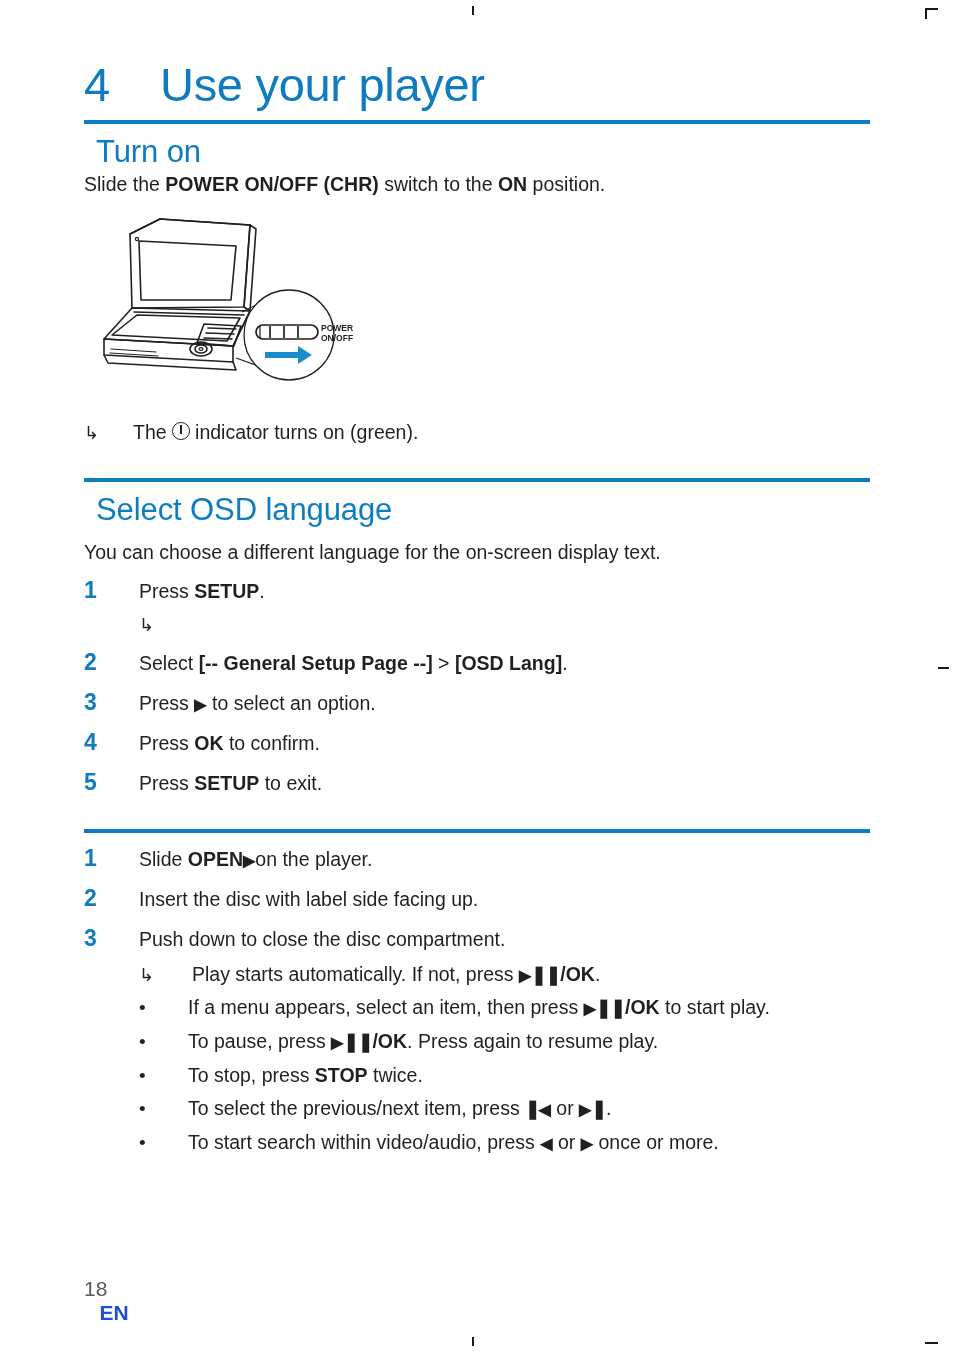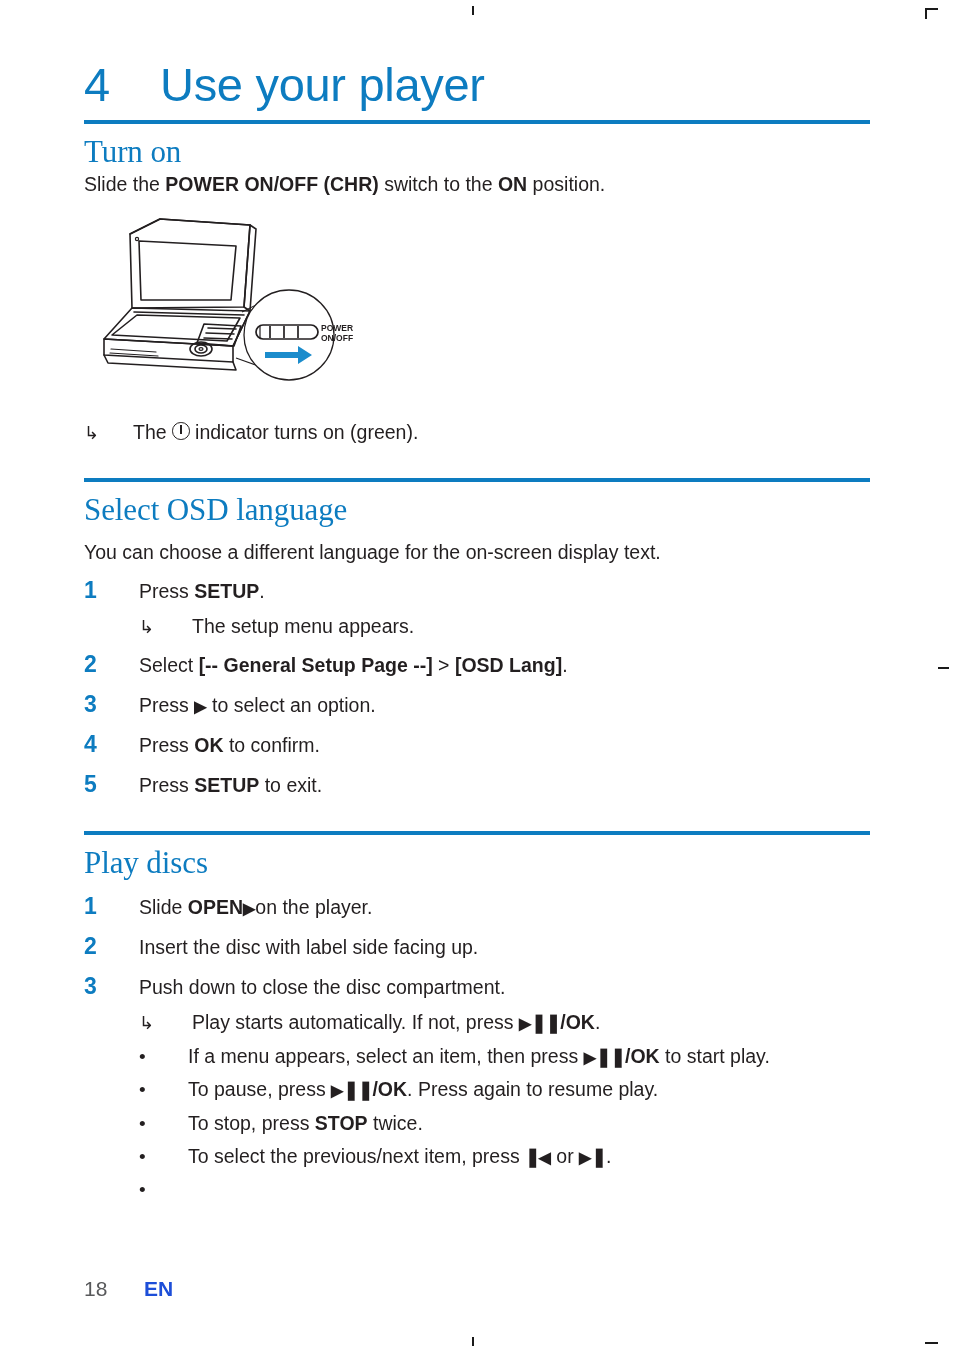--- a/index.html
+++ b/index.html
@@ -63,24 +63,23 @@
   }
   .rule.r1 { margin-top: 8px; }
   .rule.r2 { margin-top: 33px; }
   .rule.r3 { margin-top: 31px; }
 
   
   .section-h {
     color: #0d7cc0;
     font-size: 31px;
     font-weight: 400;
-    margin: 9px 0 0 0;
+    margin: 9px 0 0 12px;
     line-height: 1.2;
     letter-spacing: -0.1px;
-    font-family: Liberation Serif, serif;
   }
 
   
   .body-p {
     font-size: 19.5px;
     line-height: 1.35;
     margin: 1px 0 0 0;
     color: #231f20;
   }
   .body-p.tight { margin-top: 11px; }
@@ -187,20 +186,21 @@
   .illustration svg { display: block; }
 
   
   .footer {
     position: absolute;
     left: 84px;
     top: 1277px;
     display: flex;
     align-items: center;
     font-size: 21px;
+    flex-direction: column;
   }
   .footer-page { color: #58595b; width: 60px; }
   .footer-lang { font-weight: bold; color: #1d4ed8; }
 </style>
 </head>
 <body>
 
 <div class="crop crop-top-center"></div>
 <div class="crop crop-tr-h"></div>
 <div class="crop crop-tr-v"></div>
@@ -300,21 +300,20 @@
 
   <div class="steps">
 
     <div class="step first">
       <span class="step-num">1</span>
       <span class="step-text"><span>Press </span><b>SETUP</b><span>.</span></span>
     </div>
 
     <div class="result indent1">
       <span class="result-arrow wide">↳</span>
-      <span class="result-text">The setup menu appears.</span>
     </div>
 
     <div class="step">
       <span class="step-num">2</span>
       <span class="step-text"><span>Select </span><b>[-- General Setup Page --]</b><span> &gt; </span><b>[OSD Lang]</b><span>.</span></span>
     </div>
 
     <div class="step">
       <span class="step-num">3</span>
       <span class="step-text"><span>Press </span><span class="glyph g-play"></span><span> to select an option.</span></span>
@@ -327,21 +326,20 @@
 
     <div class="step">
       <span class="step-num">5</span>
       <span class="step-text"><span>Press </span><b>SETUP</b><span> to exit.</span></span>
     </div>
 
   </div>
 
   <div class="rule r3"></div>
 
-  <h2 class="section-h">Play discs</h2>
 
   <div class="steps">
 
     <div class="step first">
       <span class="step-num">1</span>
       <span class="step-text"><span>Slide </span><b>OPEN</b><span class="glyph g-play"></span><span>on the player.</span></span>
     </div>
 
     <div class="step">
       <span class="step-num">2</span>
@@ -373,20 +371,21 @@
       <span class="bullet-text"><span>To stop, press </span><b>STOP</b><span> twice.</span></span>
     </div>
 
     <div class="bullet">
       <span class="bullet-dot">•</span>
       <span class="bullet-text"><span>To select the previous/next item, press </span><span class="g-prev"><span class="bar">❚</span><span class="tri">◀</span></span><span> or </span><span class="g-next"><span class="tri">▶</span><span class="bar">❚</span></span><span>.</span></span>
     </div>
 
     <div class="bullet">
       <span class="bullet-dot">•</span>
+      <span class="bullet-text"><span>To start search within video/audio, press </span><span class="g-left"></span><span> or </span><span class="g-right"></span><span> once or more.</span></span>
     </div>
 
   </div>
 
 </div>
 
 <div class="footer">
   <span class="footer-page">18</span>
   <span class="footer-lang">EN</span>
 </div>

